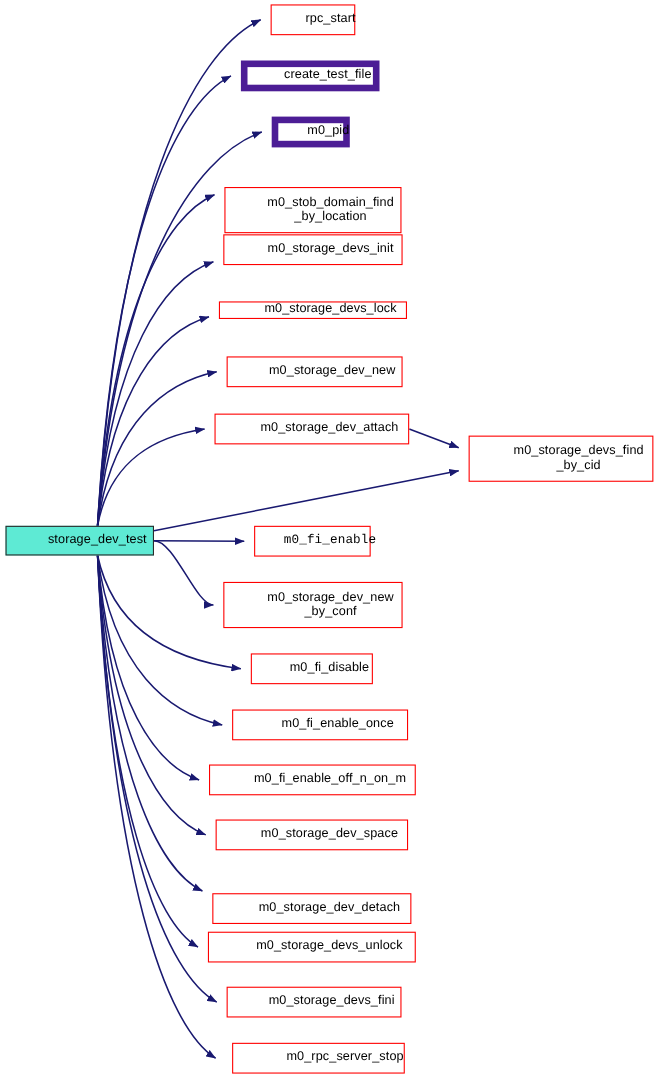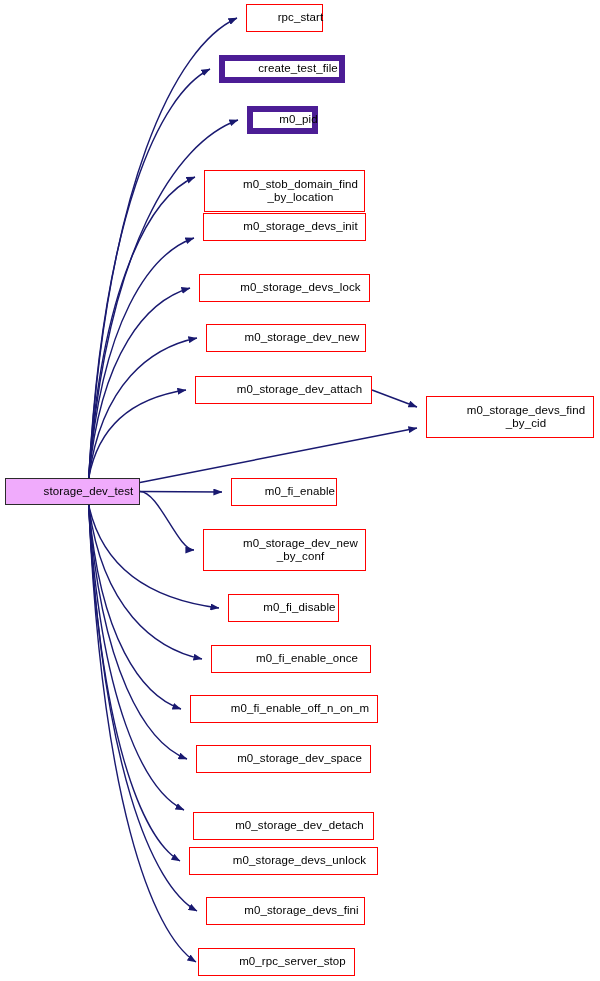--- a/index.html
+++ b/index.html
@@ -41,21 +41,21 @@
     letter-spacing: 0.1px;
     white-space: pre-line;
     z-index: 2;
     padding-left: 32px;
   }
   .node.dark {
     border: 6px solid #4c1d95;
   }
   .node.root {
     border: 1px solid #2b2b2b;
-    background: #f0abfc;
+    background: #5eead4;
   }
 </style>
 </head>
 <body>
 
 <div id="graph">
   <svg id="edge-layer" viewBox="0 0 600 981" width="600" height="981" xmlns="http://www.w3.org/2000/svg">
     <defs>
       <marker id="arrowhead" markerWidth="9" markerHeight="7" refX="8.6" refY="3.5" orient="auto" markerUnits="userSpaceOnUse">
         <polygon points="0 0, 9 3.5, 0 7" fill="#191970"></polygon>
@@ -85,30 +85,30 @@
       </g>
   </svg>
   <div id="nodes">
       <div class="node root" style="left: 5px; top: 478px; width: 135px; height: 27px;"><span>storage_dev_test</span></div>
       <div class="node" style="left: 246px; top: 4px; width: 77px; height: 28px;"><span>rpc_start</span></div>
       <div class="node dark" style="left: 219px; top: 55px; width: 126px; height: 28px;"><span>create_test_file</span></div>
       <div class="node dark" style="left: 247px; top: 106px; width: 71px; height: 28px;"><span>m0_pid</span></div>
       <div class="node" style="left: 204px; top: 156px; width: 161px; height: 42px; margin-top: 14px;"><span>m0_stob_domain_find
 _by_location</span></div>
       <div class="node" style="left: 203px; top: 213px; width: 163px; height: 28px;"><span>m0_storage_devs_init</span></div>
-      <div class="node" style="left: 199px; top: 274px; width: 171px; height: 28px;"><span>m0_storage_devs_lock</span></div>
+      <div class="node" style="left: 199px; top: 274px; width: 171px; height: 16px;"><span>m0_storage_devs_lock</span></div>
       <div class="node" style="left: 206px; top: 324px; width: 160px; height: 28px;"><span>m0_storage_dev_new</span></div>
       <div class="node" style="left: 195px; top: 376px; width: 177px; height: 28px;"><span>m0_storage_dev_attach</span></div>
       <div class="node" style="left: 426px; top: 396px; width: 168px; height: 42px;"><span>m0_storage_devs_find
 _by_cid</span></div>
-      <div class="node" style="left: 231px; top: 478px; width: 106px; height: 28px;"><span>m0_fi_enable</span></div>
+      <div class="node" style="left: 231px; top: 478px; width: 106px; height: 28px; font-family: Liberation Mono, monospace;"><span>m0_fi_enable</span></div>
       <div class="node" style="left: 203px; top: 529px; width: 163px; height: 42px;"><span>m0_storage_dev_new
 _by_conf</span></div>
       <div class="node" style="left: 228px; top: 594px; width: 111px; height: 28px;"><span>m0_fi_disable</span></div>
       <div class="node" style="left: 211px; top: 645px; width: 160px; height: 28px;"><span>m0_fi_enable_once</span></div>
       <div class="node" style="left: 190px; top: 695px; width: 188px; height: 28px;"><span>m0_fi_enable_off_n_on_m</span></div>
       <div class="node" style="left: 196px; top: 745px; width: 175px; height: 28px;"><span>m0_storage_dev_space</span></div>
       <div class="node" style="left: 193px; top: 796px; width: 181px; height: 28px; margin-top: 16px;"><span>m0_storage_dev_detach</span></div>
       <div class="node" style="left: 189px; top: 847px; width: 189px; height: 28px;"><span>m0_storage_devs_unlock</span></div>
       <div class="node" style="left: 206px; top: 897px; width: 159px; height: 28px;"><span>m0_storage_devs_fini</span></div>
-      <div class="node" style="left: 198px; top: 948px; width: 157px; height: 28px;"><span>m0_rpc_server_stop</span></div>
+      <div class="node" style="left: 211px; top: 948px; width: 157px; height: 28px; justify-content: flex-end;"><span>m0_rpc_server_stop</span></div>
     </div>
 </div>
 
 </body></html>

